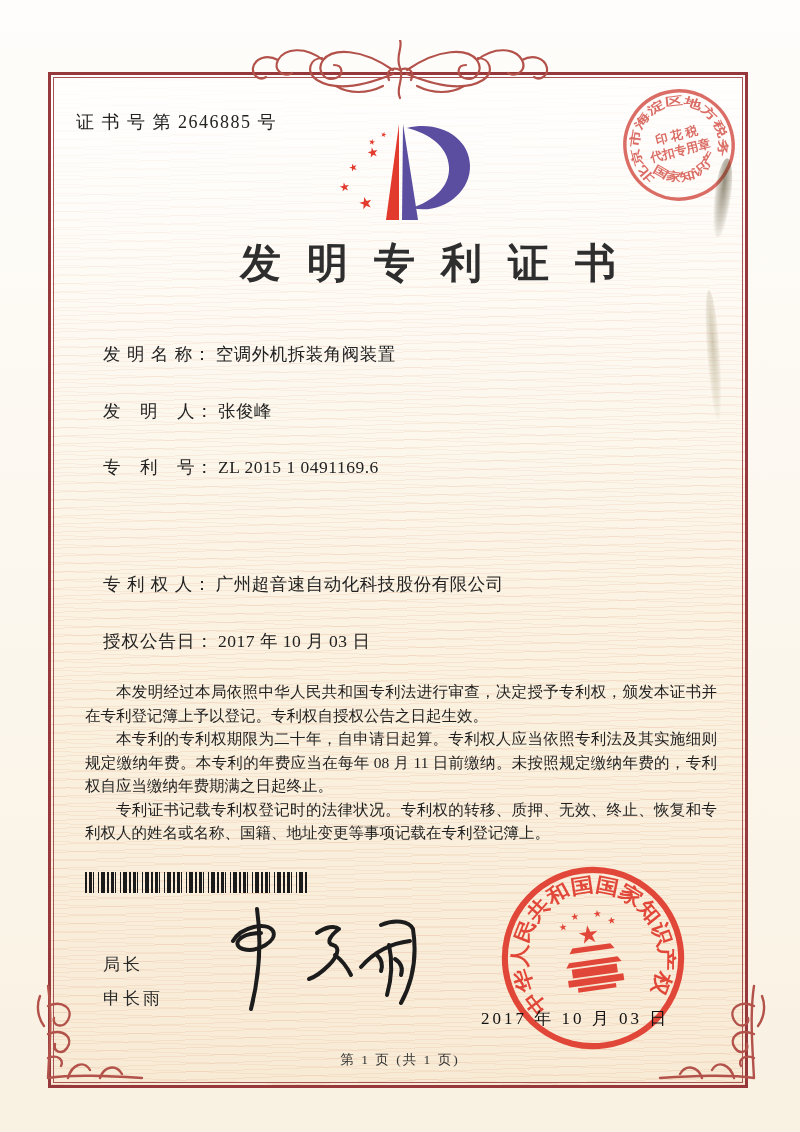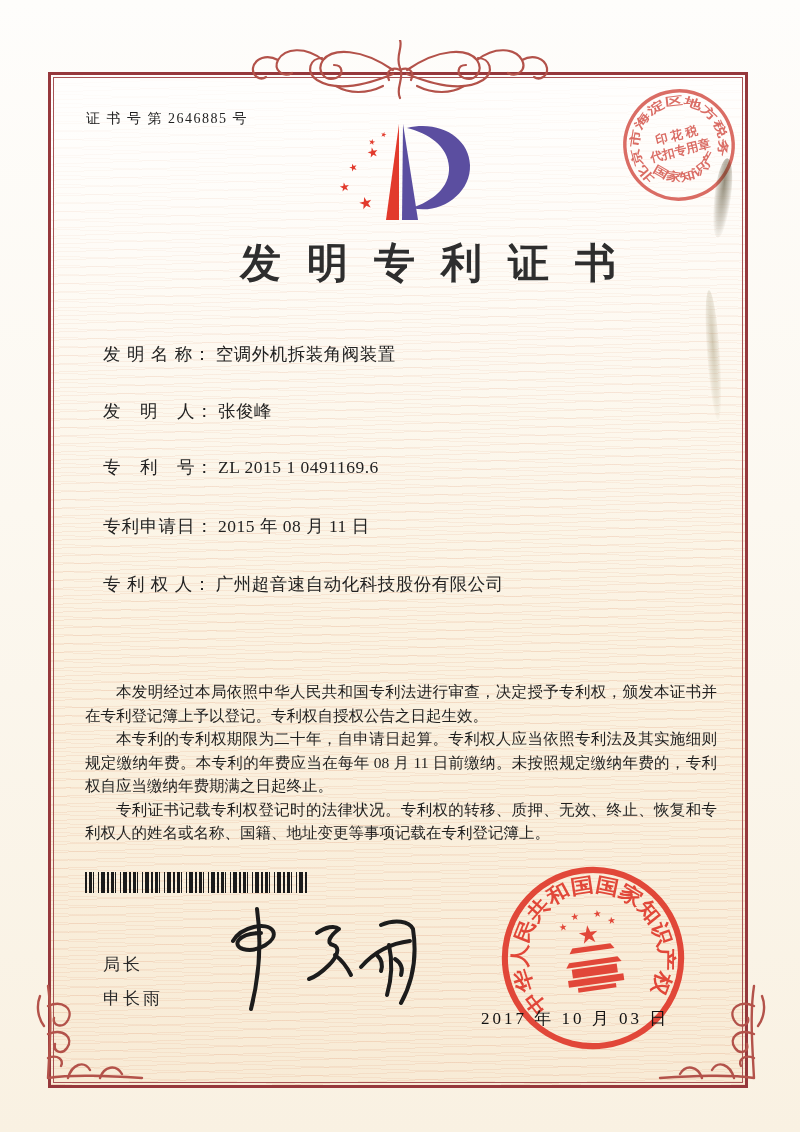--- a/index.html
+++ b/index.html
@@ -15,21 +15,21 @@
       repeating-linear-gradient(-2deg,rgba(228,168,134,.20) 0 1px,rgba(0,0,0,0) 1px 8px),
       repeating-linear-gradient(2deg,rgba(228,168,134,.16) 0 1px,rgba(0,0,0,0) 1px 9px),
       linear-gradient(180deg,#fefbf5 0%,#fbf2e1 55%,#f8ebd6 100%);
   }
   .frame{position:absolute;left:48px;top:72px;width:694px;height:1010px;border:3px solid #96383c;z-index:1;}
   .frame-inner{position:absolute;inset:2px;border:1px solid #a85355;}
   .ornament-top{position:absolute;left:233px;top:40px;z-index:2;}
   .corner{position:absolute;z-index:2;}
   .corner.bl{left:34px;top:982px;}
   .corner.br{left:656px;top:982px;transform:scale(-1,1);}
-  .certno{position:absolute;left:86px;top:110px;font-size:14px;letter-spacing:1.5px;z-index:2;}
+  .certno{position:absolute;left:76px;top:110px;font-size:18px;letter-spacing:1.5px;z-index:2;}
   .logo{position:absolute;left:328px;top:120px;z-index:2;}
   .title{
     position:absolute;left:0;top:236px;width:100%;text-align:center;z-index:2;
     font-size:41px;font-weight:600;letter-spacing:26px;text-indent:26px;color:#2e2e2e;padding-left:28px;
   }
   .field{position:absolute;left:103px;font-size:17.5px;z-index:2;white-space:nowrap;}
   .field .lab{letter-spacing:1px;}
   .field .val{margin-left:4px;letter-spacing:.5px;}
   .f0{top:342px}.f1{top:399px}.f2{top:455px}.f3{top:514px}.f4{top:572px}.f5{top:629px}
   .bodytext{
@@ -131,25 +131,25 @@
 
   <div class="field f0">
     <span class="lab">发 明 名 称：</span><span class="val">空调外机拆装角阀装置</span>
   </div>
   <div class="field f1">
     <span class="lab">发　明　人：</span><span class="val">张俊峰</span>
   </div>
   <div class="field f2">
     <span class="lab">专　利　号：</span><span class="val">ZL 2015 1 0491169.6</span>
   </div>
-  <div class="field f3">
-    <span class="lab">专利申请日：</span><span class="val">2015 年 08 月 11 日</span>
-  </div>
   <div class="field f4">
     <span class="lab">专 利 权 人：</span><span class="val">广州超音速自动化科技股份有限公司</span>
+  </div>
+  <div class="field f5">
+    <span class="lab">授权公告日：</span><span class="val">2017 年 10 月 03 日</span>
   </div>
 
   <div class="bodytext">
     <p>本发明经过本局依照中华人民共和国专利法进行审查，决定授予专利权，颁发本证书并在专利登记簿上予以登记。专利权自授权公告之日起生效。</p>
     <p>本专利的专利权期限为二十年，自申请日起算。专利权人应当依照专利法及其实施细则规定缴纳年费。本专利的年费应当在每年 08 月 11 日前缴纳。未按照规定缴纳年费的，专利权自应当缴纳年费期满之日起终止。</p>
     <p>专利证书记载专利权登记时的法律状况。专利权的转移、质押、无效、终止、恢复和专利权人的姓名或名称、国籍、地址变更等事项记载在专利登记簿上。</p>
   </div>
 
   <div class="barcode"></div>
 
@@ -207,14 +207,15 @@
     <text font-size="11.5" fill="#d4544b" font-weight="bold">
       <textPath href="#taxBot" startOffset="8" textLength="108" lengthAdjust="spacingAndGlyphs">国家知识产权局</textPath>
     </text>
     <text x="60" y="54" text-anchor="middle" font-size="12.5" fill="#d4544b" font-weight="bold">印 花 税</text>
     <text x="60" y="70" text-anchor="middle" font-size="12.5" fill="#d4544b" font-weight="bold">代扣专用章</text>
   </svg>
 
   <div class="stain1"></div>
   <div class="stain2"></div>
 
+  <div class="footer">第 1 页 (共 1 页)</div>
 
 </div>
 
 </body></html>

